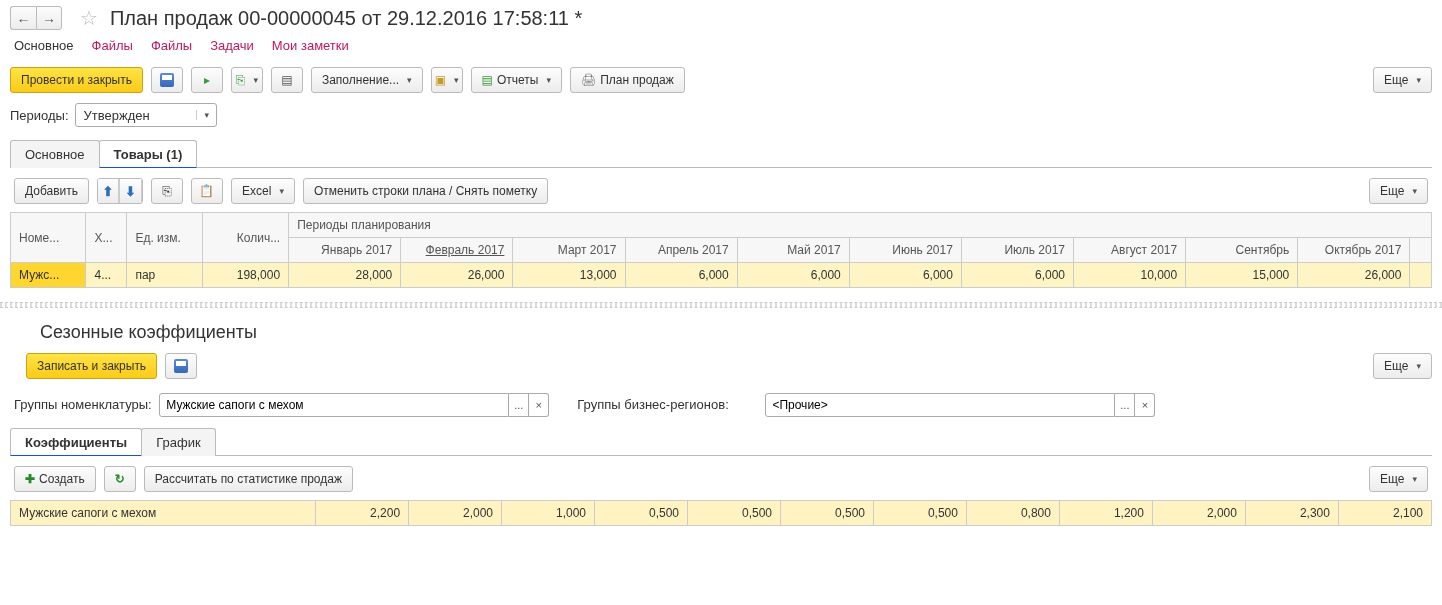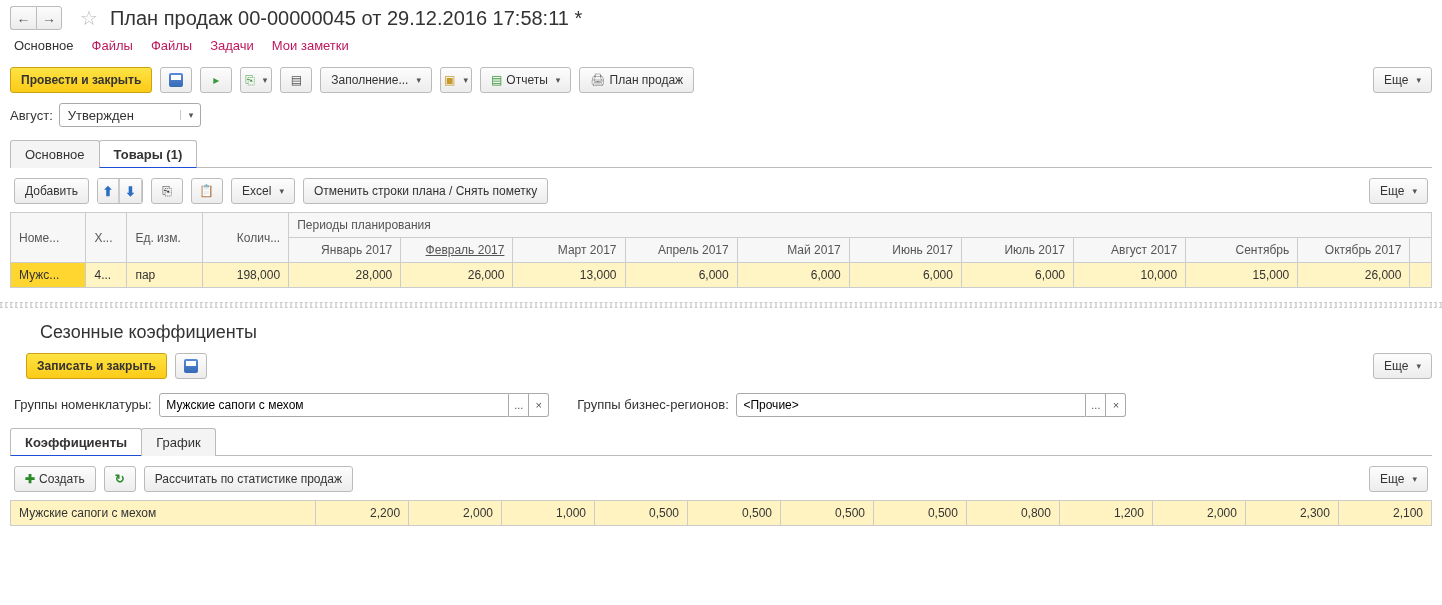--- a/index.html
+++ b/index.html
@@ -9,21 +9,21 @@
   .nav-group { display:flex; }
   .nav-group .nav-btn:first-child { border-radius: 3px 0 0 3px; border-right:none;}
   .nav-group .nav-btn:last-child { border-radius: 0 3px 3px 0;}
   .star-icon { font-size: 20px; color: #bbb; margin: 0 4px 0 10px; }
   .page-title { font-size: 20px; color: #333; font-weight: normal; }
   .links-row { display: flex; gap: 18px; padding: 4px 14px 10px; align-items: center; }
   .link-main { color: #333; font-size: 13px; }
   .link-blue { color: #be185d; cursor: pointer; }
   .toolbar { display: flex; align-items: center; padding: 4px 10px 10px; gap: 8px; }
   .btn { height: 26px; padding: 0 10px; border: 1px solid #bbb; background: linear-gradient(#fdfdfd,#ececec); border-radius: 3px; display: inline-flex; align-items: center; justify-content: center; cursor: pointer; font-size: 12px; gap:4px; white-space:nowrap; }
-  .btn-yellow { background: linear-gradient(#fee344,#fccb18); border-color: #caa212; font-weight: bold; text-align: right; }
+  .btn-yellow { background: linear-gradient(#fee344,#fccb18); border-color: #caa212; font-weight: normal; text-align: right; }
   .btn-icon { width: 32px; padding: 0; }
   .dd-arrow::after { content:"▾"; font-size:9px; margin-left:4px; color:#555; }
   .spacer { flex: 1; }
   .status-row { display: flex; align-items: center; padding: 0 10px 12px; gap: 6px; }
   .select-field { display: inline-flex; align-items: center; border: 1px solid #aaa; border-radius: 3px; height: 24px; background: #fff; }
   .select-field span { padding: 0 8px; }
   .select-field .sel-dd { width: 20px; border-left: 1px solid #ccc; text-align: center; font-size:9px; color:#555; }
   .tabs { display: flex; border-bottom: 1px solid #bbb; margin: 0 10px; }
   .tab { padding: 6px 14px 5px; border: 1px solid #bbb; border-bottom: none; margin-right: -1px; background: #f4f4f4; cursor: pointer; border-radius: 3px 3px 0 0; position: relative; top:1px;}
   .tab.active { background: #fff; font-weight: bold; border-bottom:1px solid #1d4ed8;}
@@ -101,21 +101,21 @@
     </div>
   <div class="btn">
       <span style="color:#777;">🖨</span>
       <span>План продаж</span>
     </div>
   <div class="spacer"></div>
   <div class="btn dd-arrow">Еще</div>
 </div>
 
 <div class="status-row">
-  <span>Август:</span>
+  <span>Периоды:</span>
   <div class="select-field">
     <span style="min-width:120px;">Утвержден</span>
     <span class="sel-dd">▾</span>
   </div>
 </div>
 
 <div class="tabs">
   <div class="tab">Основное</div>
   <div class="tab active">Товары (1)</div>
 </div>
@@ -202,21 +202,21 @@
     <label>Группы номенклатуры:</label>
     <div class="input-combo">
       <input type="text" style="width: 350px;" value="Мужские сапоги с мехом">
       <div class="mini">...</div>
       <div class="mini last">×</div>
     </div>
   </div>
   <div>
     <label>Группы бизнес-регионов:</label>
     <div class="input-combo">
-      <input type="text" style="width: 350px;" value="&lt;Прочие&gt;">
+      <input type="text" style="width: 350px; margin-left: 29px;" value="&lt;Прочие&gt;">
       <div class="mini">...</div>
       <div class="mini last">×</div>
     </div>
   </div>
 </div>
 
 <div class="tabs">
   <div class="tab active">Коэффициенты</div>
   <div class="tab">График</div>
 </div>

